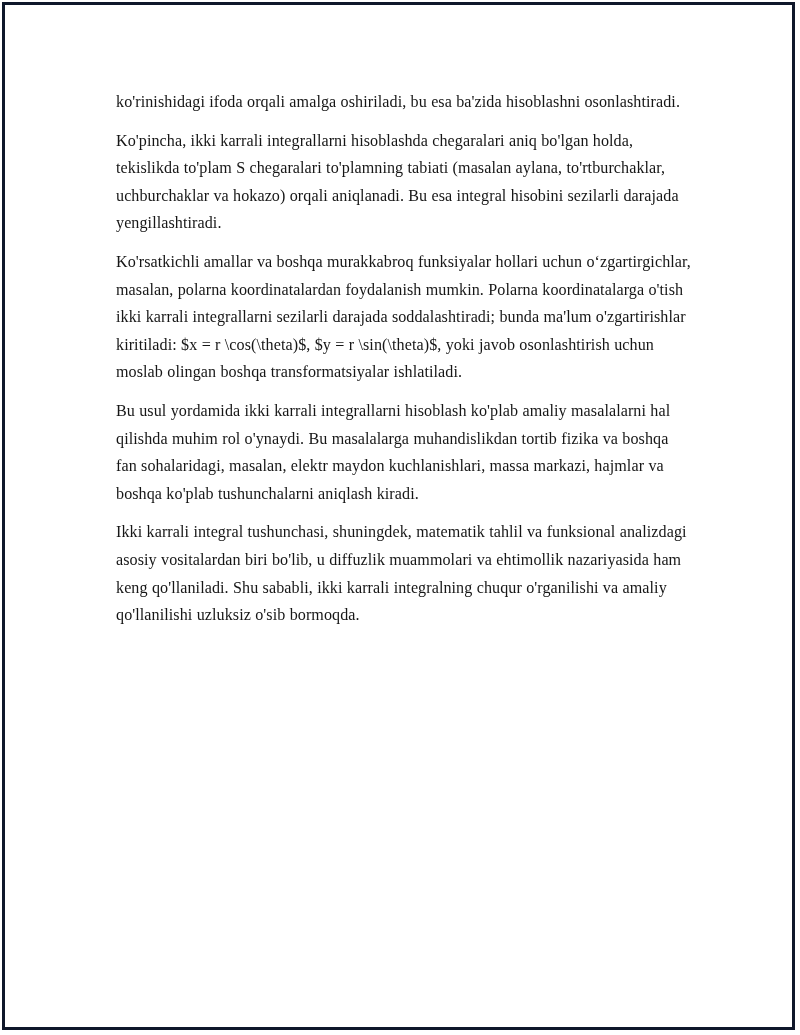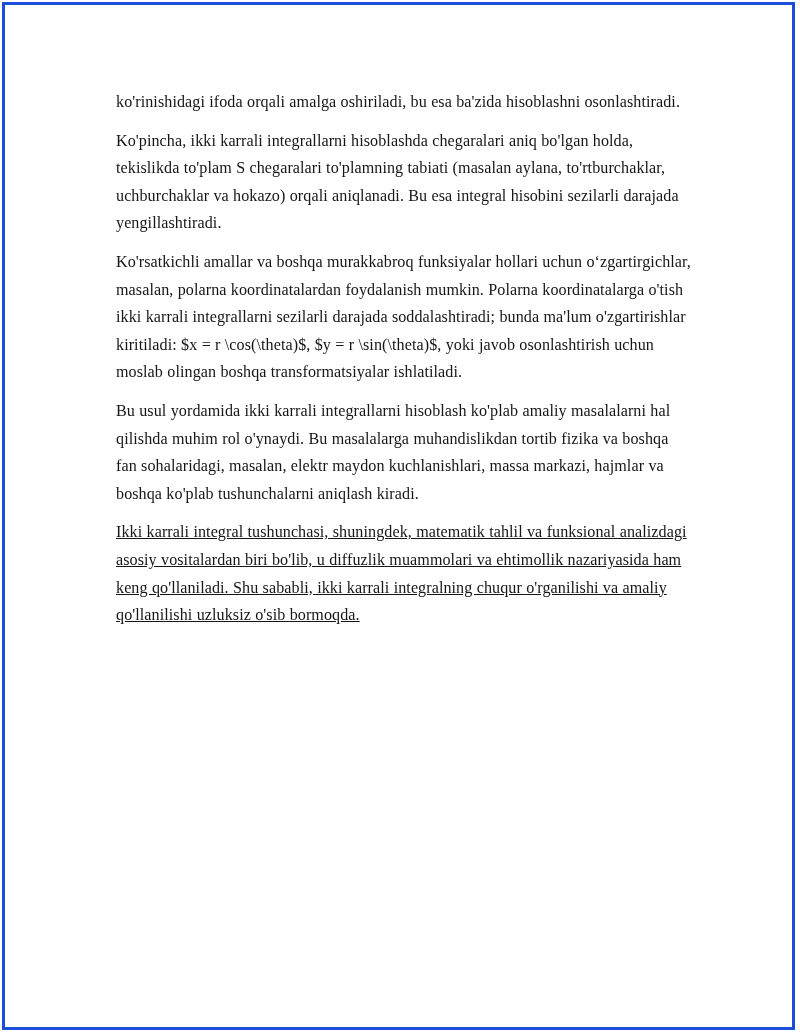--- a/index.html
+++ b/index.html
@@ -14,21 +14,21 @@
     font-family: "Liberation Serif", "DejaVu Serif", serif;
     overflow: hidden;
   }
 
   .page-frame {
     position: absolute;
     left: 2px;
     top: 2px;
     width: 793px;
     height: 1028px;
-    border: 3px solid #1d4ed8;
+    border: 3px solid #0f172a;
     background: #ffffff;
     box-sizing: border-box;
   }
 
   .page-surface {
     position: absolute;
     left: 0;
     top: 0;
     right: 0;
     bottom: 0;
@@ -49,21 +49,20 @@
     color: #161616;
     margin: 0 0 11px 0;
     text-align: left;
     letter-spacing: 0.005em;
     word-spacing: 0.012em;
     -webkit-font-smoothing: antialiased;
   }
 
   .paragraph:last-child {
     margin-bottom: 0;
-    text-decoration: underline;
   }
 </style>
 </head>
 <body>
 
 <div class="page-frame">
   <div class="page-surface">
 
     <article class="document-body">
 

